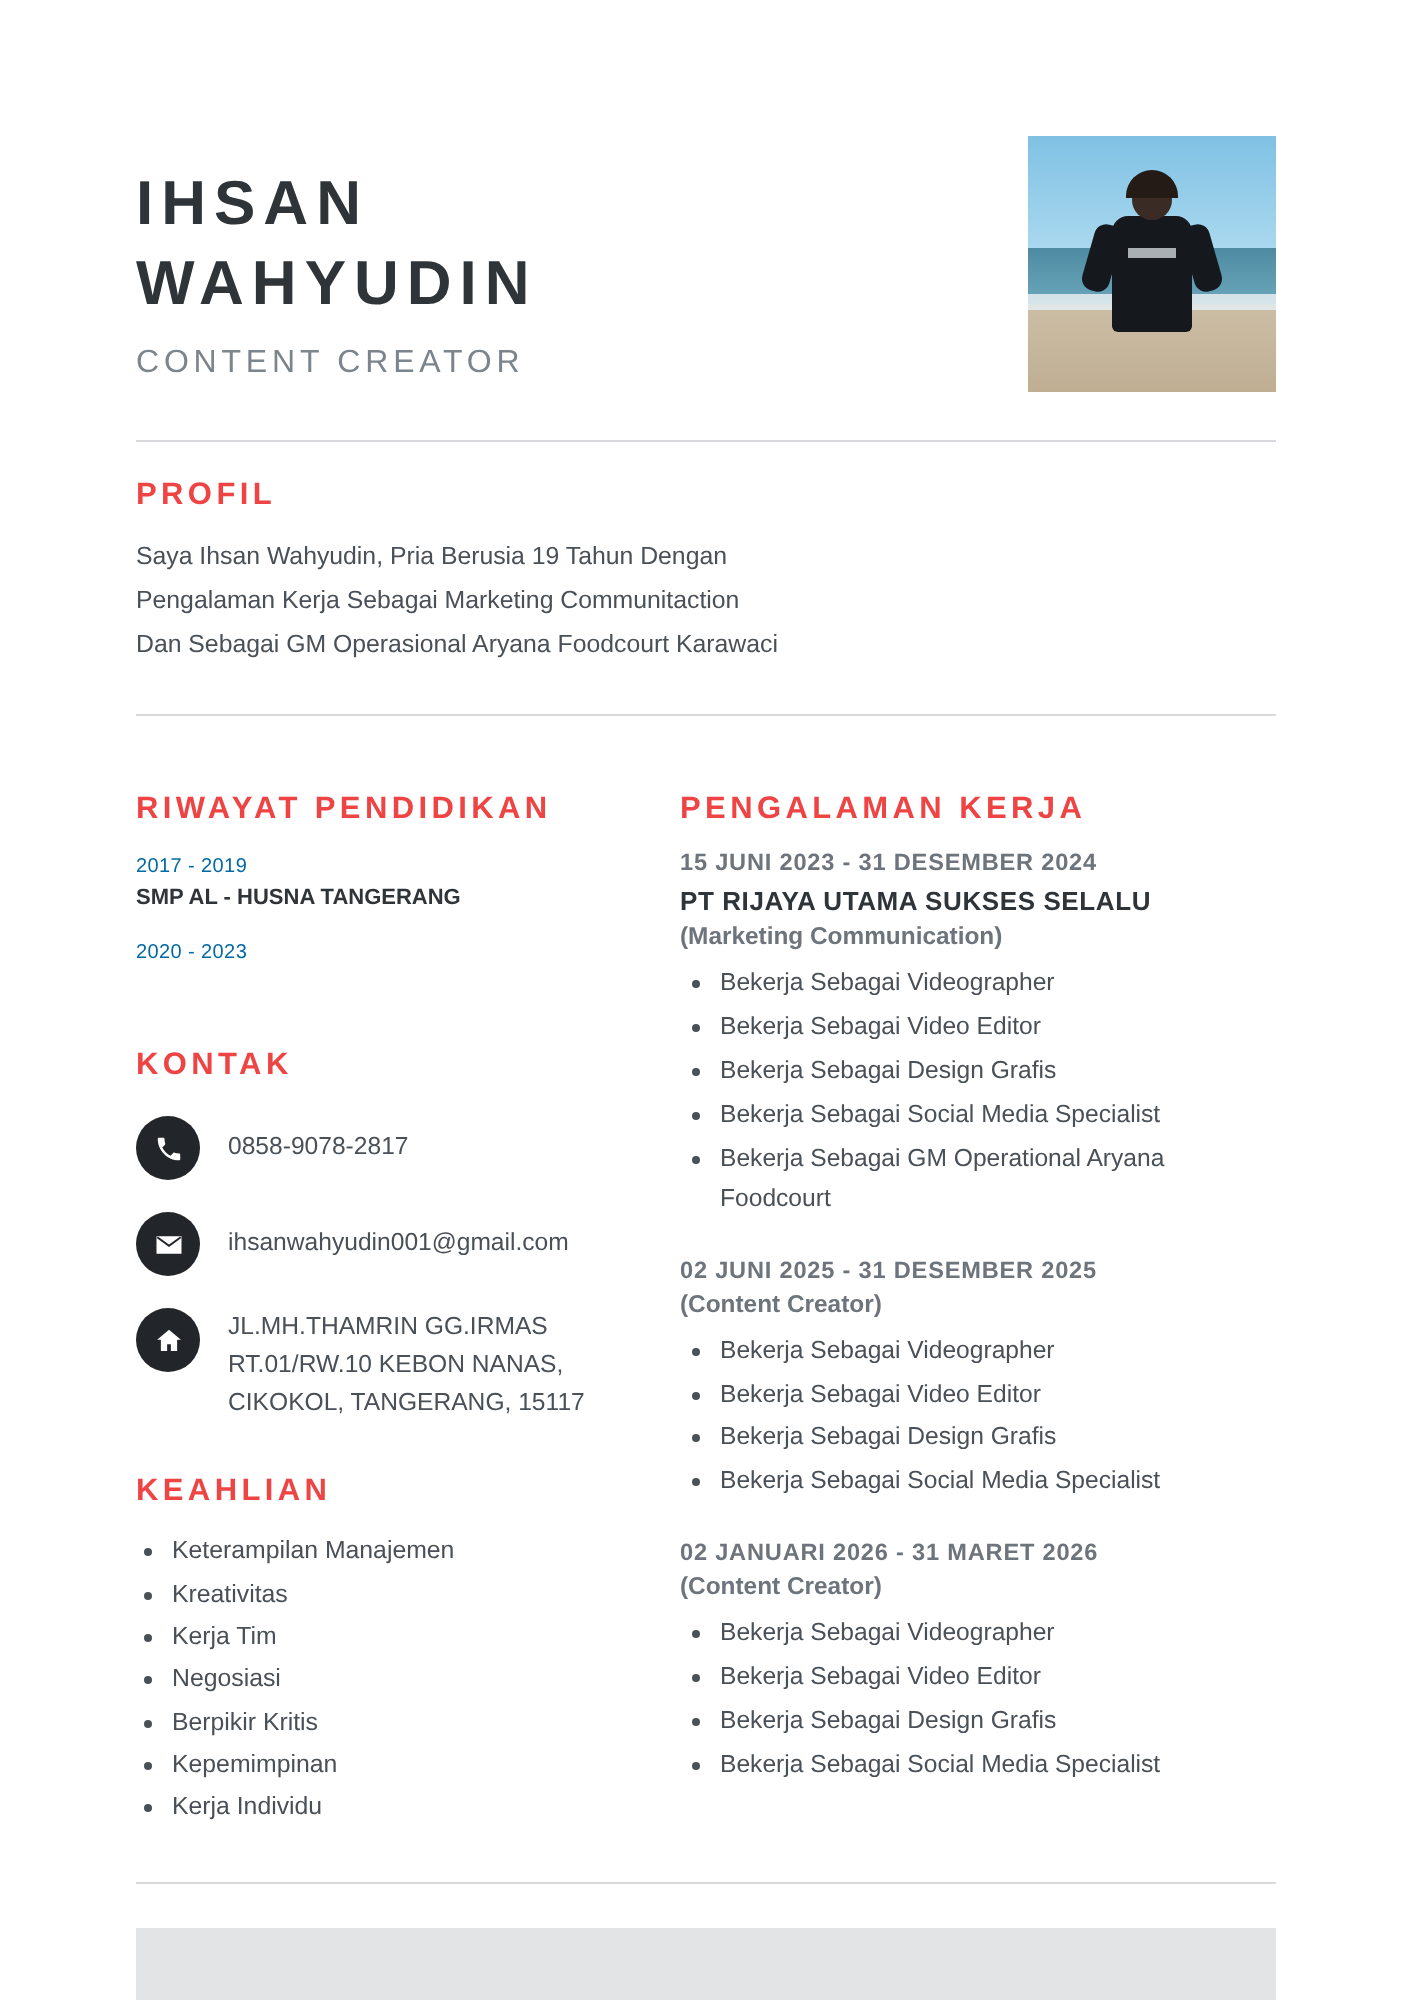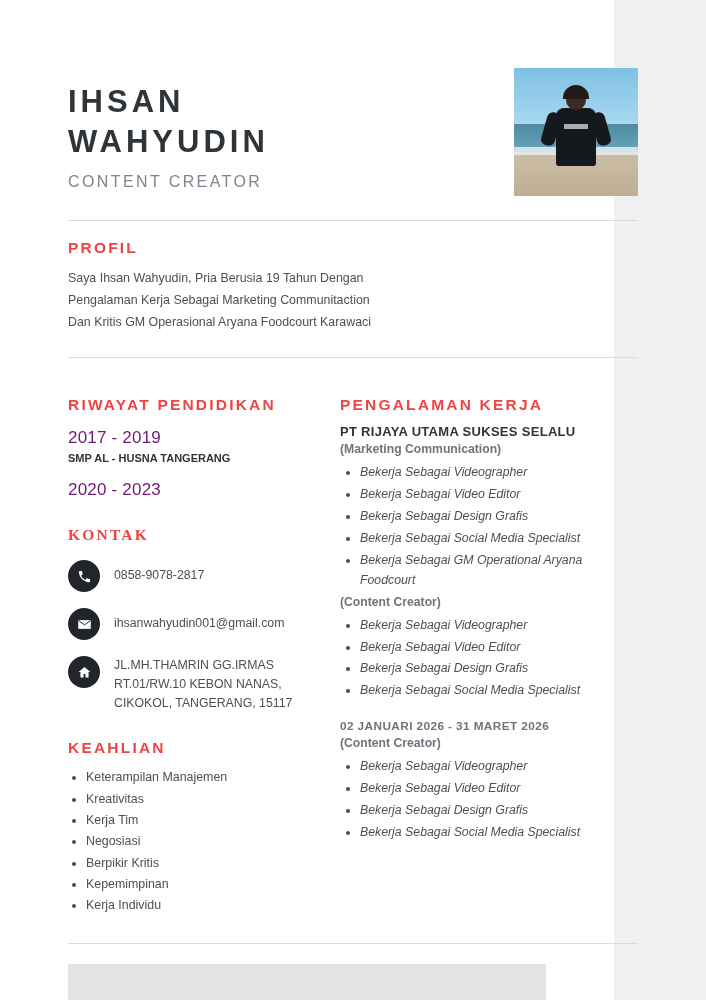--- a/index.html
+++ b/index.html
@@ -9,21 +9,21 @@
   }
   body {
     width: 706px;
     height: 1000px;
     font-family: "Liberation Sans", sans-serif;
     color: #3b4045;
     overflow: hidden;
   }
   .page {
     position: relative;
-    width: 614px;
+    width: 706px;
     height: 1000px;
     background: #ffffff;
     box-sizing: border-box;
   }
   .content {
     position: absolute;
     left: 68px;
     top: 0;
     width: 570px;
   }
@@ -93,22 +93,22 @@
 
   
   .columns {
     display: flex;
     margin-top: 20px;
   }
   .col-left { width: 272px; flex: none; }
   .col-right { width: 298px; flex: none; }
 
   .edu-date {
-    font-size: 17px;
-    color: #701a75;
+    font-size: 10px;
+    color: #0369a1;
     margin-top: 14px;
     letter-spacing: .2px;
   }
   .edu-school {
     font-size: 11px;
     font-weight: bold;
     color: #2f3439;
     margin-top: 3px;
     line-height: 1.35;
   }
@@ -164,21 +164,20 @@
   }
   .job-role {
     font-size: 12.2px;
     font-weight: bold;
     color: #6d747b;
     margin-top: 3px;
   }
   .job ul {
     margin: 7px 0 0 0;
     padding-left: 20px;
-    font-style: italic;
   }
   .job ul li {
     font-size: 12.3px;
     color: #4a5057;
     line-height: 1.62;
     margin-bottom: 2px;
   }
 
   .bottom-rule {
     border-top: 1px solid #d8dade;
@@ -218,40 +217,40 @@
         <div class="person-hair"></div>
       </div>
     </div>
 
     <div class="hr"></div>
 
     <div class="section-title">PROFIL</div>
     <div class="profil-text">
       <div>Saya Ihsan Wahyudin, Pria Berusia 19 Tahun Dengan</div>
       <div>Pengalaman Kerja Sebagai Marketing Communitaction</div>
-      <div>Dan Kritis GM Operasional Aryana Foodcourt Karawaci</div>
+      <div>Dan Sebagai GM Operasional Aryana Foodcourt Karawaci</div>
     </div>
 
     <div class="hr"></div>
 
     <div class="columns">
 
       <div class="col-left">
 
         <div class="section-title">RIWAYAT PENDIDIKAN</div>
 
         <div>
           <div class="edu-date">2017 - 2019</div>
           <div class="edu-school">SMP AL - HUSNA TANGERANG</div>
         </div>
         <div>
           <div class="edu-date">2020 - 2023</div>
         </div>
 
-        <div class="section-title" style="margin-top:26px;font-family:Liberation Serif, serif;">KONTAK</div>
+        <div class="section-title" style="margin-top:42px;">KONTAK</div>
 
         <div class="contact-row">
           <span class="c-icon">
             <svg width="15" height="15" viewBox="0 0 24 24" fill="#ffffff">
               <path d="M6.6 10.8c1.5 2.9 3.7 5.1 6.6 6.6l2.2-2.2c.3-.3.7-.4 1-.2 1.1.4 2.3.6 3.6.6.6 0 1 .4 1 1V20c0 .6-.4 1-1 1C10.8 21 3 13.2 3 3.9c0-.5.4-.9 1-.9h3.4c.6 0 1 .4 1 1 0 1.2.2 2.4.6 3.6.1.3 0 .7-.2 1l-2.2 2.2z"></path>
             </svg>
           </span>
           <span class="c-text">0858-9078-2817</span>
         </div>
 
@@ -283,32 +282,34 @@
           <li>Berpikir Kritis</li>
           <li>Kepemimpinan</li>
           <li>Kerja Individu</li>
         </ul>
       </div>
 
       <div class="col-right">
         <div class="section-title">PENGALAMAN KERJA</div>
 
         <div class="job">
+          <div class="job-date" style="margin-top:10px;">15 JUNI 2023 - 31 DESEMBER 2024</div>
           <div class="job-company">PT RIJAYA UTAMA SUKSES SELALU</div>
           <div class="job-role">(Marketing Communication)</div>
           <ul>
             <li>Bekerja Sebagai Videographer</li>
             <li>Bekerja Sebagai Video Editor</li>
             <li>Bekerja Sebagai Design Grafis</li>
             <li>Bekerja Sebagai Social Media Specialist</li>
             <li>Bekerja Sebagai GM Operational Aryana Foodcourt</li>
           </ul>
         </div>
 
         <div class="job">
+          <div class="job-date">02 JUNI 2025 - 31 DESEMBER 2025</div>
           <div class="job-role">(Content Creator)</div>
           <ul>
             <li>Bekerja Sebagai Videographer</li>
             <li>Bekerja Sebagai Video Editor</li>
             <li>Bekerja Sebagai Design Grafis</li>
             <li>Bekerja Sebagai Social Media Specialist</li>
           </ul>
         </div>
 
         <div class="job">

